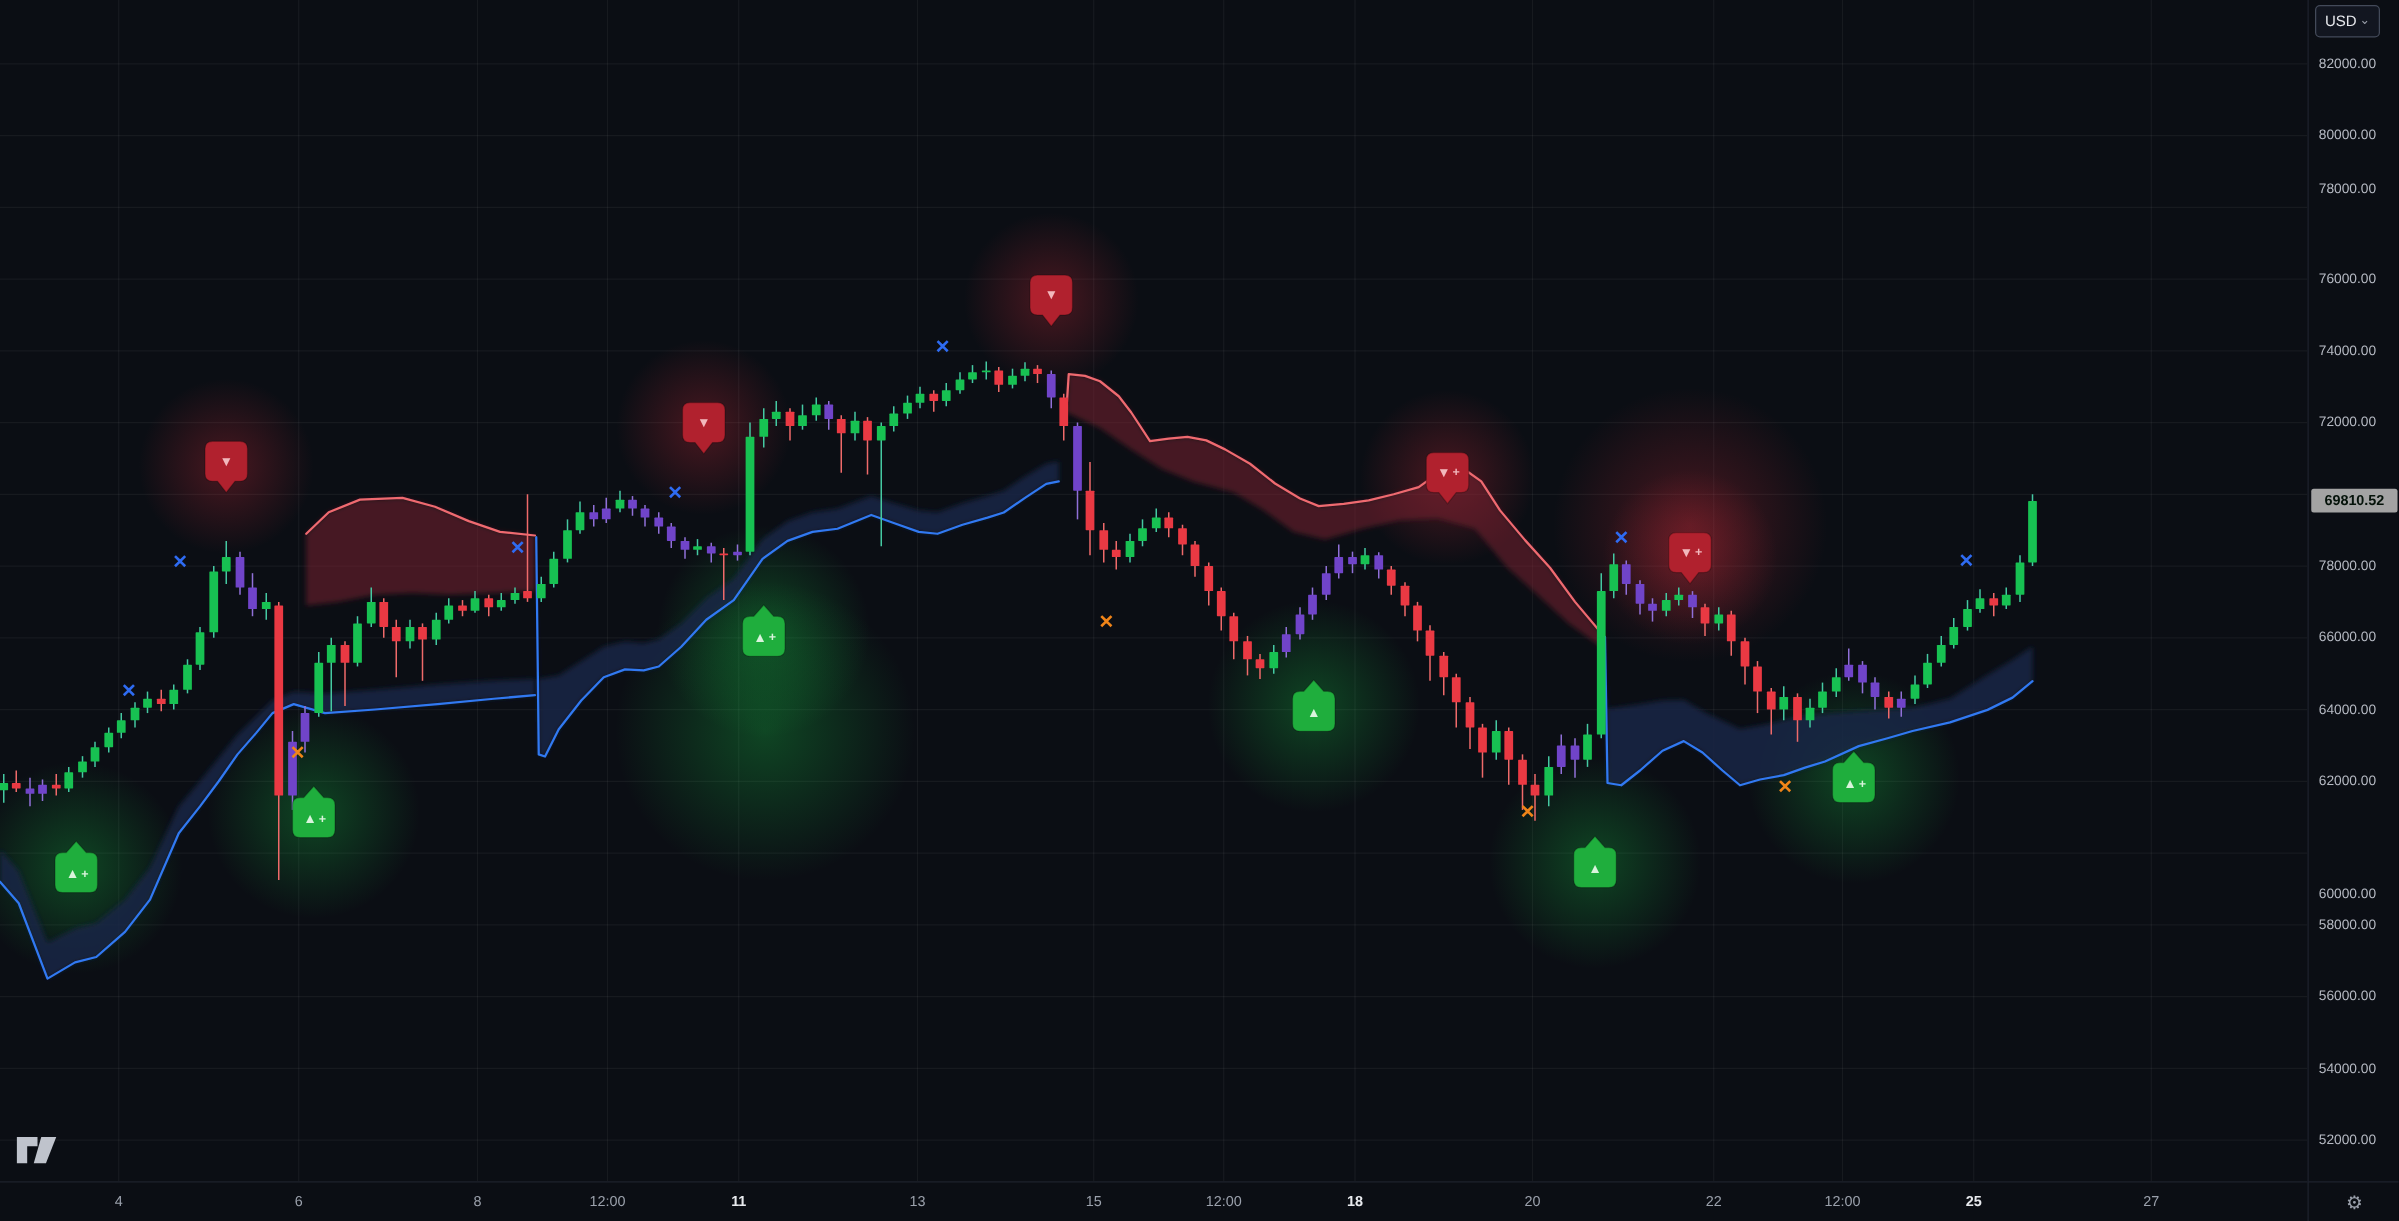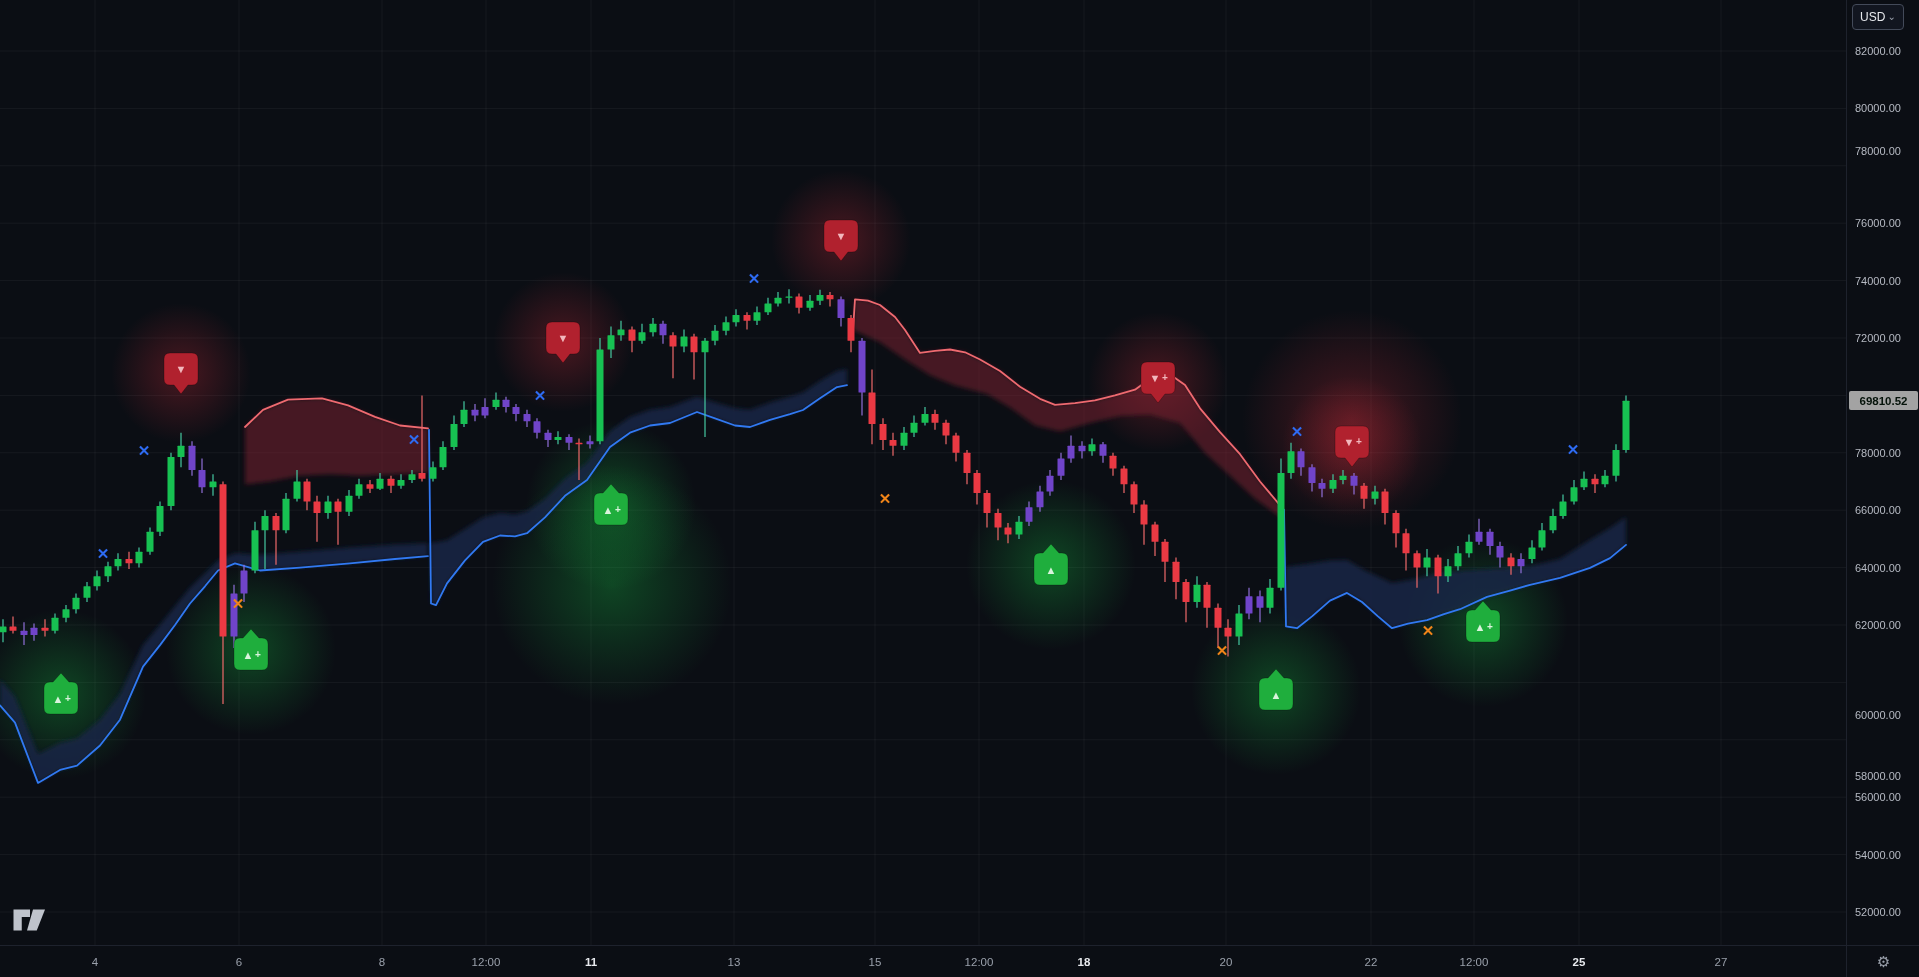--- a/index.html
+++ b/index.html
@@ -499,21 +499,21 @@
         <div class="price-label" style="top: 108.4px;">80000.00</div>
         <div class="price-label" style="top: 151px;">78000.00</div>
         <div class="price-label" style="top: 223.2px;">76000.00</div>
         <div class="price-label" style="top: 280.6px;">74000.00</div>
         <div class="price-label" style="top: 338px;">72000.00</div>
         <div class="price-label" style="top: 452.8px;">78000.00</div>
         <div class="price-label" style="top: 510.2px;">66000.00</div>
         <div class="price-label" style="top: 567.6px;">64000.00</div>
         <div class="price-label" style="top: 625px;">62000.00</div>
         <div class="price-label" style="top: 682.4px; margin-top: 33px;">60000.00</div>
-        <div class="price-label" style="top: 739.8px; margin-top: 36px;">58000.00</div>
+        <div class="price-label" style="top: 739.8px;">58000.00</div>
         <div class="price-label" style="top: 797.2px;">56000.00</div>
         <div class="price-label" style="top: 854.6px;">54000.00</div>
         <div class="price-label" style="top: 912px;">52000.00</div>
       </div>
     <div class="last-price" id="last-price" style="top: 391.338px; background: #a3a3a3;">69810.52</div>
   </div>
 
   <div class="axis-bottom" id="time-axis">
       <div class="time-label" style="left: 95px;">4</div>
       <div class="time-label" style="left: 239px;">6</div>

